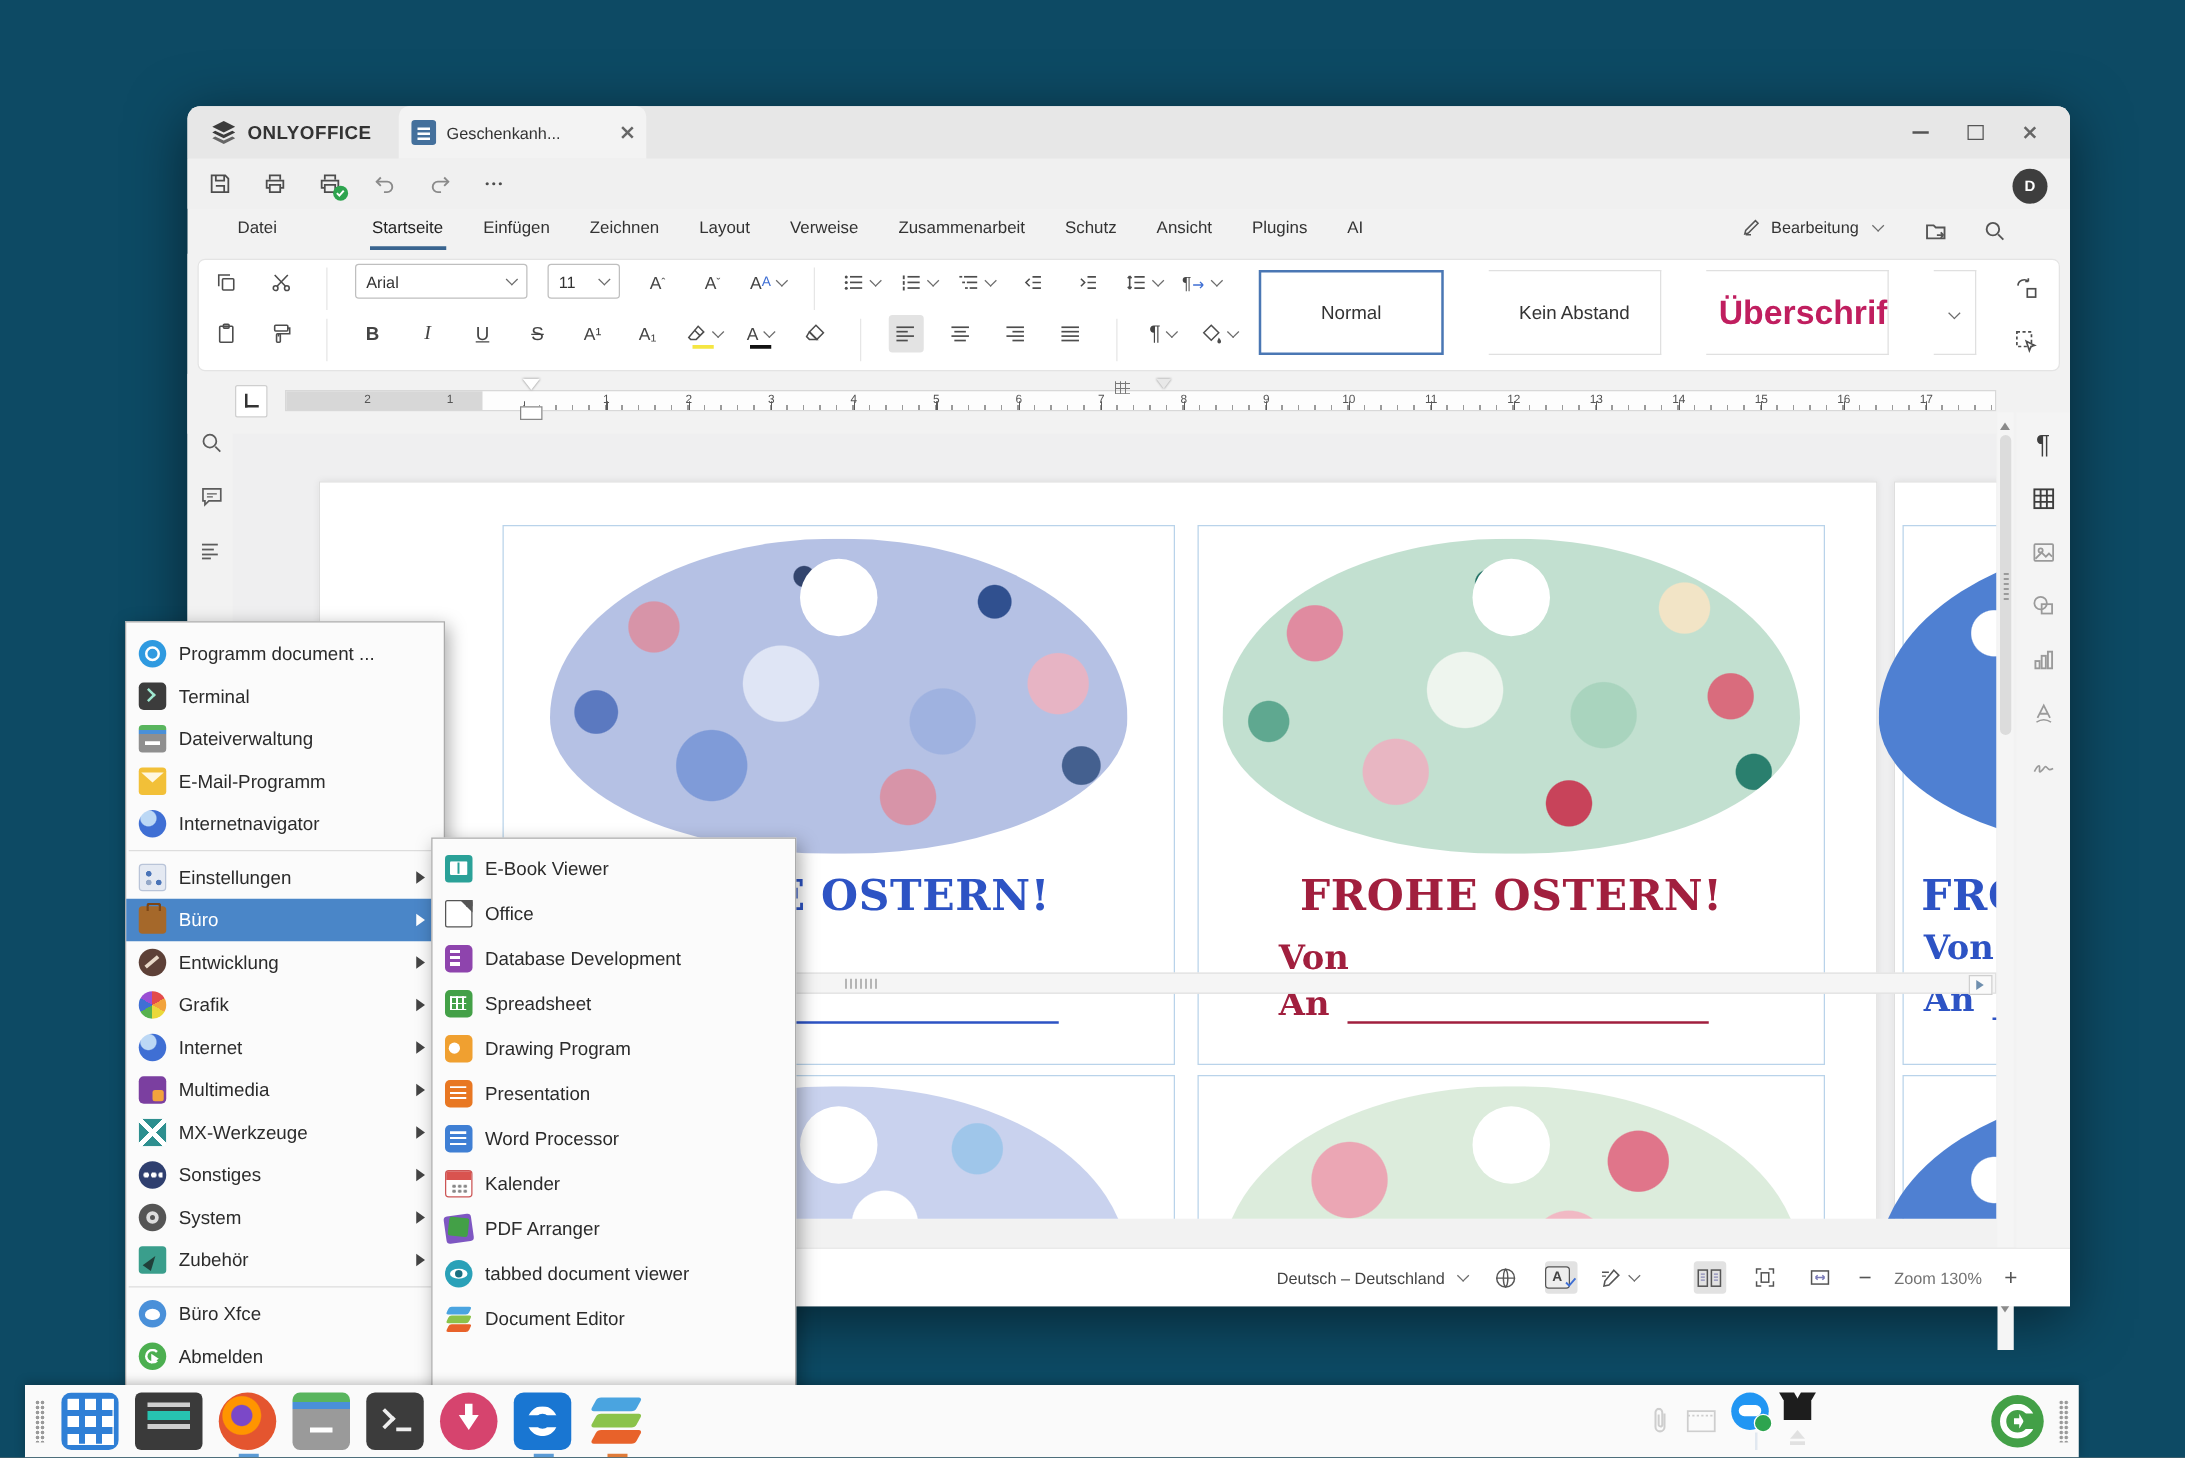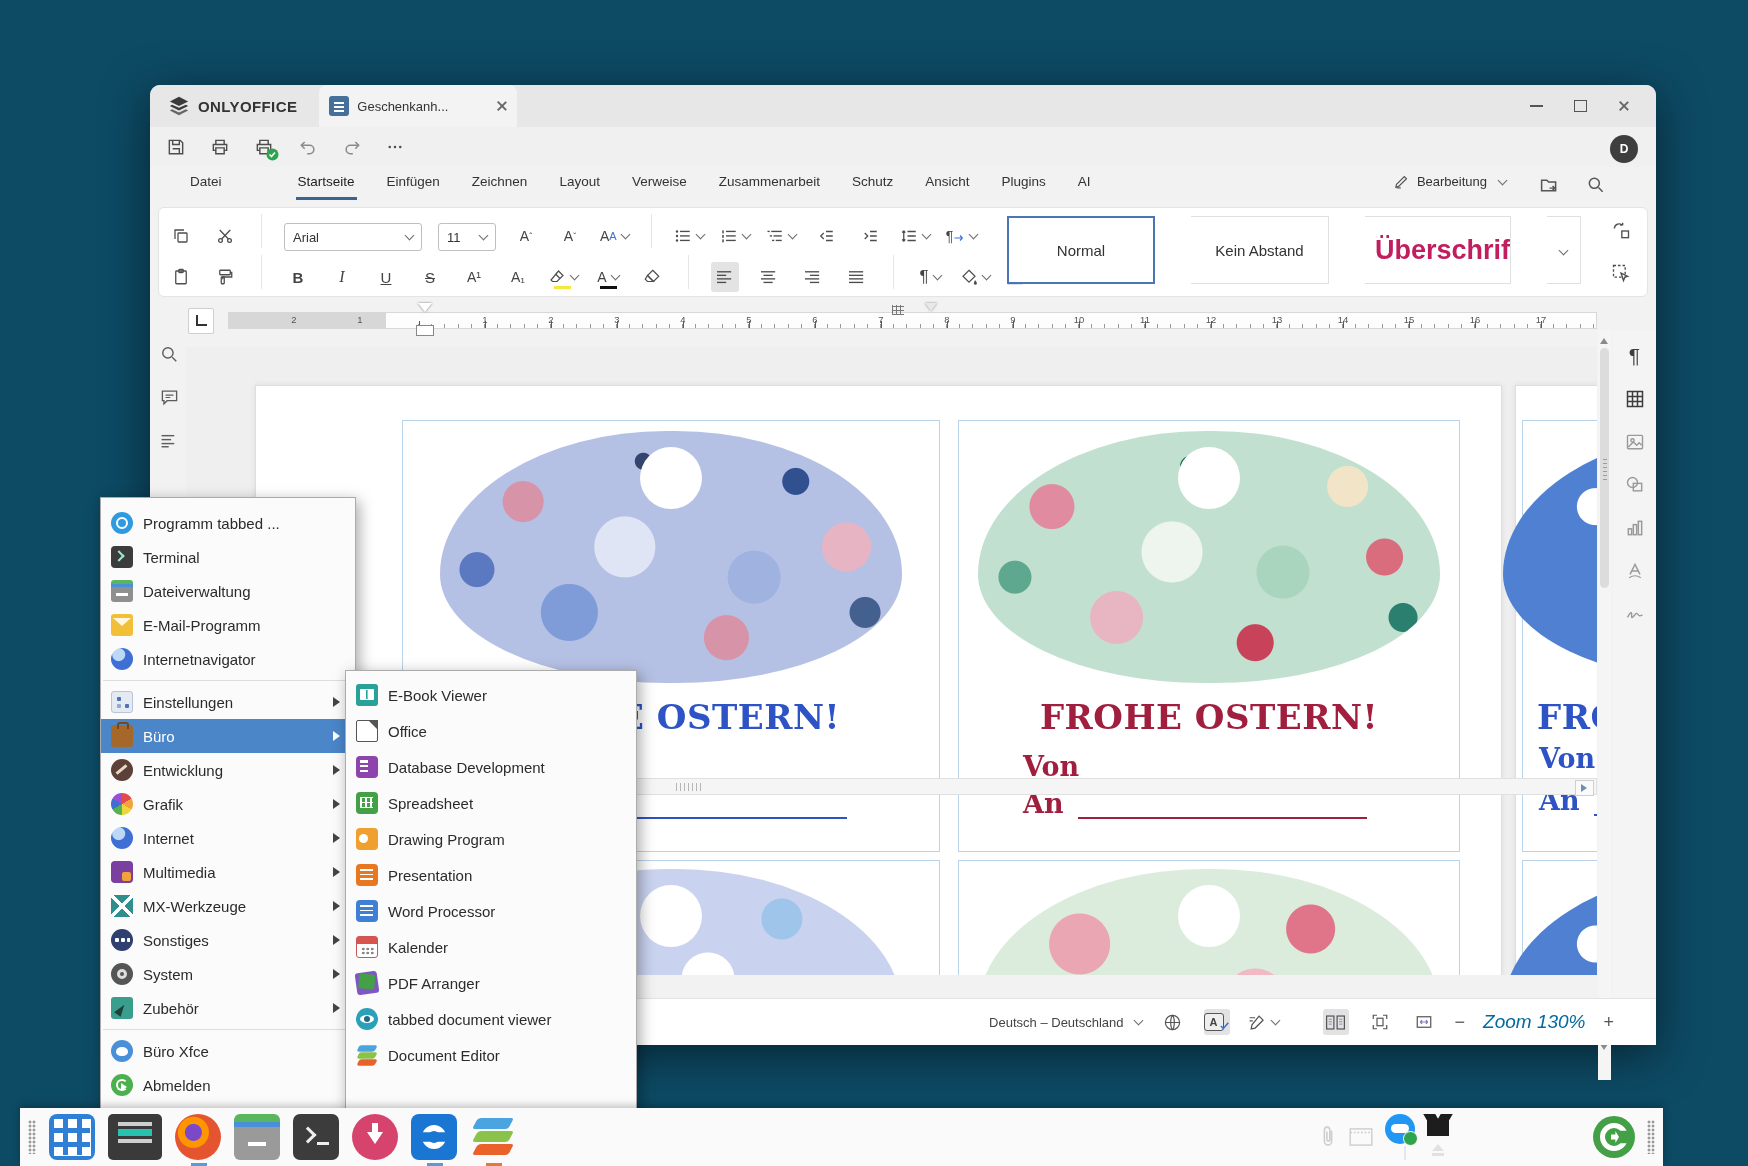--- a/index.html
+++ b/index.html
@@ -39,21 +39,21 @@
           font-size:12px;font-weight:bold;display:flex;align-items:center;justify-content:center;}
   
   #menurow{left:0;top:82px;width:100%;height:36px;display:flex;align-items:flex-start;gap:28px;padding-left:38px;box-sizing:border-box;}
   .mtab{font-size:13.5px;color:#333;padding:7px 2px 8px;}
   .mtab.active{border-bottom:3px solid #39648f;color:#222;margin-left:44px;}
   #editcluster{right:150px;top:88px;display:flex;align-items:center;gap:7px;font-size:13px;color:#333;}
   #hdr-folder{right:96px;top:90px;} #hdr-search{right:50px;top:90px;}
   
   #ribbon{left:0;top:118px;width:100%;height:96px;background:#f2f2f2;}
   #card{position:absolute;left:8px;right:8px;top:4px;height:88px;background:#fff;border:1px solid #e4e4e4;border-radius:6px;}
-  .rrow{position:absolute;left:8px;height:40px;display:flex;align-items:flex-end;gap:16px;}
+  .rrow{position:absolute;left:8px;height:40px;display:flex;align-items:flex-start;gap:16px;}
   #row1{top:3px;} #row2{top:44px;}
   .tb{display:flex;align-items:center;justify-content:center;min-width:28px;height:30px;border-radius:3px;color:#4d4d4d;}
   .tb.on{background:#e3e3e3;}
   .lab{font-size:15px;color:#444;font-weight:bold;}
   .lab.it{font-style:italic;font-weight:normal;font-family:"Liberation Serif",serif;font-size:16px;}
   .lab.un{text-decoration:underline;font-weight:normal;}
   .lab.st{text-decoration:line-through;font-weight:normal;}
   .lab.ss{font-weight:normal;font-size:14px;}
   .vsep{width:1px;height:72px;background:#e6e6e6;margin:0 6px;align-self:center;}
   .combo{height:28px;border:1px solid #bfbfbf;border-radius:3px;background:#fff;display:flex;align-items:center;
@@ -159,21 +159,21 @@
   #nextpg{position:absolute;left:1425px;top:695px;width:17px;height:14px;border:1px solid #cfcfcf;background:#fafafa;
           display:flex;align-items:center;justify-content:center;}
   #nextpg i{width:0;height:0;border:4px solid transparent;border-left:6px solid #6f8fae;margin-left:3px;}
   
   #statusbar{left:0;top:913px;width:100%;height:47px;background:#fff;border-top:1px solid #e3e3e3;border-radius:0;
              display:flex;align-items:center;justify-content:flex-end;gap:18px;padding-right:42px;box-sizing:border-box;font-size:13px;color:#444;}
   .sbtn{display:flex;align-items:center;justify-content:center;min-width:26px;height:26px;border-radius:3px;color:#555;}
   .sbtn.on{background:#e2e2e2;}
   #spellbox{border:1.5px solid #555;border-radius:3px;width:18px;height:16px;font-size:11px;font-weight:bold;
             display:flex;align-items:center;justify-content:center;color:#444;background:#eee;}
-  .zoomtxt{font-size:19px;color:#0369a1;font-style:italic;}
+  .zoomtxt{font-size:13px;color:#737373;}
   .pm{font-size:18px;color:#555;}
   
   #rsidebar{left:1463px;top:245px;width:43px;height:668px;background:#f4f4f4;display:flex;flex-direction:column;align-items:center;gap:23px;padding-top:16px;box-sizing:border-box;}
   #rsidebar .pil{font-size:21px;color:#3d3d3d;line-height:20px;}
   
   #xmenu{left:100px;top:497px;width:256px;height:612px;background:#fbfbfb;border:1px solid #ababab;
          box-shadow:3px 4px 14px rgba(0,0,0,.35);z-index:60;padding:8px 0;box-sizing:border-box;font-size:15px;color:#2b2b2b;}
   .mi{height:34px;display:flex;align-items:center;gap:10px;padding:0 10px;}
   .mi .lbl{flex:1;white-space:nowrap;}
   .mi.sel{background:#4a86c8;color:#fff;}
@@ -838,21 +838,21 @@
           <svg width="20" height="20" viewBox="0 0 24 24" fill="none" stroke="#9a9a9a" stroke-width="1.6">
             <path d="M3 16c3-6 5-7 5-4s-1 6 2 3 3-5 5-3 2 3 6 1"></path>
           </svg>
         </span>
     </div>
   </div>
 
   <div id="xmenu" class="abs">
     <div class="mi">
         <span class="micon round ic-start"></span>
-        <span class="lbl">Programm tabbed ...</span>
+        <span class="lbl">Programm document ...</span>
       </div>
     <div class="mi">
         <span class="micon ic-term"></span>
         <span class="lbl">Terminal</span>
       </div>
     <div class="mi">
         <span class="micon ic-files"></span>
         <span class="lbl">Dateiverwaltung</span>
       </div>
     <div class="mi">

